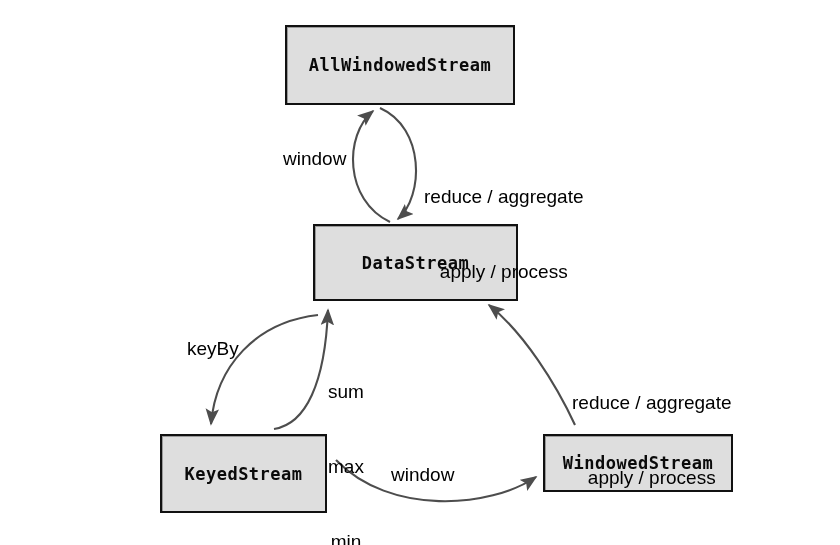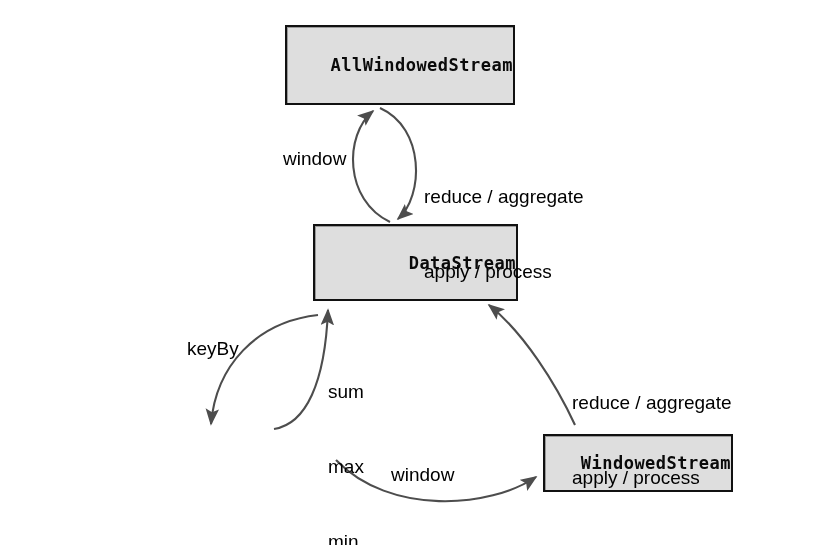--- a/index.html
+++ b/index.html
@@ -18,41 +18,42 @@
     overflow: hidden;
   }
   .node {
     position: absolute;
     box-sizing: border-box;
     background: #dedede;
     border: 2px solid #111111;
     box-shadow: 1px 1px 0 #9a9a9a inset;
     display: flex;
     align-items: center;
-    justify-content: flex-end;
+    justify-content: center;
     font-family: "DejaVu Sans Mono", "Liberation Mono", monospace;
     font-weight: bold;
     font-size: 17px;
     color: #0a0a0a;
     letter-spacing: 0.5px;
     user-select: none;
   }
   #node-allwindowedstream { left: 285px; top: 25px;  width: 230px; height: 80px; }
   #node-datastream       { left: 313px; top: 224px; width: 205px; height: 77px; }
   #node-keyedstream      { left: 160px; top: 434px; width: 167px; height: 79px; }
   #node-windowedstream   { left: 543px; top: 434px; width: 190px; height: 58px; }
 
   .edge-label {
     position: absolute;
     font-family: "Liberation Sans", sans-serif;
     font-size: 19px;
     color: #000000;
     line-height: 25px;
     white-space: pre;
     user-select: none;
+    text-align: center;
   }
   #label-window-top      { left: 283px; top: 146px; }
   #label-reduce-top      { left: 424px; top: 134px; }
   #label-keyby           { left: 176px; top: 336px; margin-left: 11px; }
   #label-aggfuncs        { left: 328px; top: 329px; }
   #label-reduce-right    { left: 572px; top: 340px; }
   #label-window-bottom   { left: 391px; top: 462px; }
 
   svg#arrows {
     position: absolute;
@@ -89,20 +90,23 @@
   </svg>
 
   <div class="node" id="node-allwindowedstream">
     <span>AllWindowedStream</span>
   </div>
 
   <div class="node" id="node-datastream">
     <span>DataStream</span>
   </div>
 
+  <div class="node" id="node-keyedstream">
+    <span>KeyedStream</span>
+  </div>
 
   <div class="node" id="node-windowedstream">
     <span>WindowedStream</span>
   </div>
 
   <div class="edge-label" id="label-window-top">window</div>
 
   <div class="edge-label" id="label-reduce-top">
     <div>reduce / aggregate</div>
     <div>apply / process</div>

